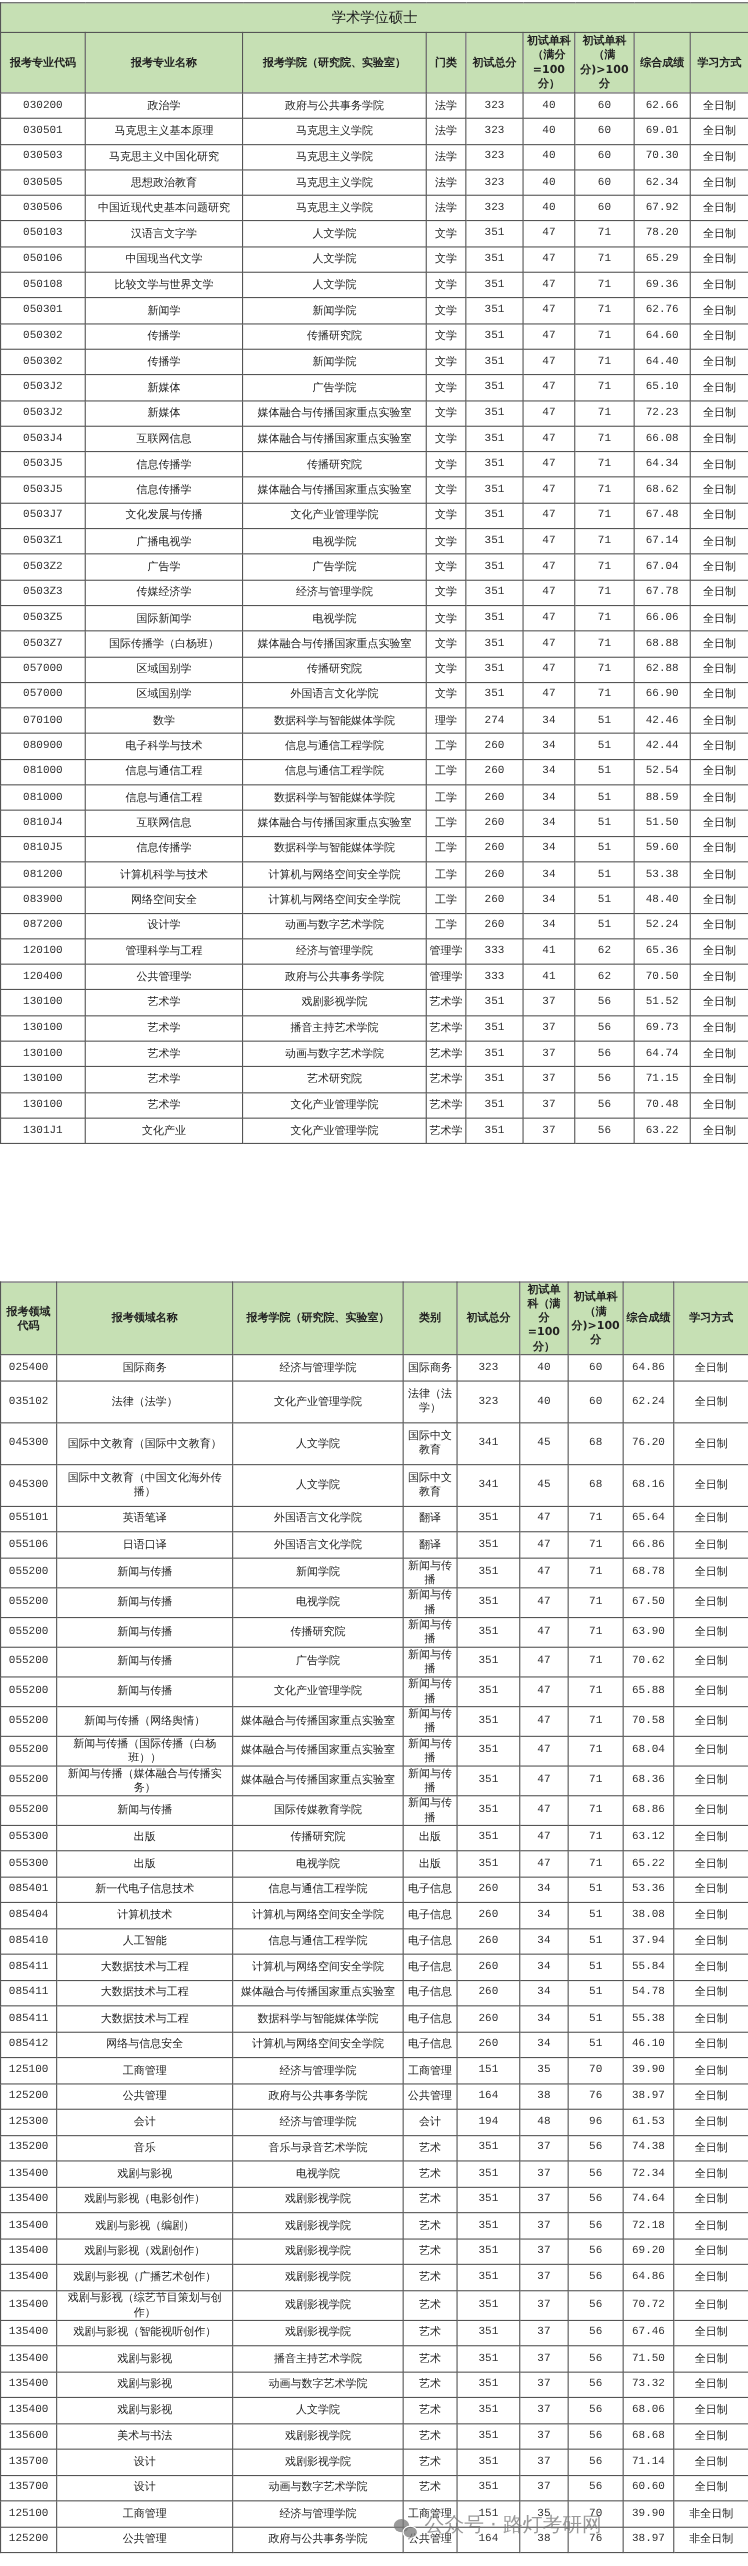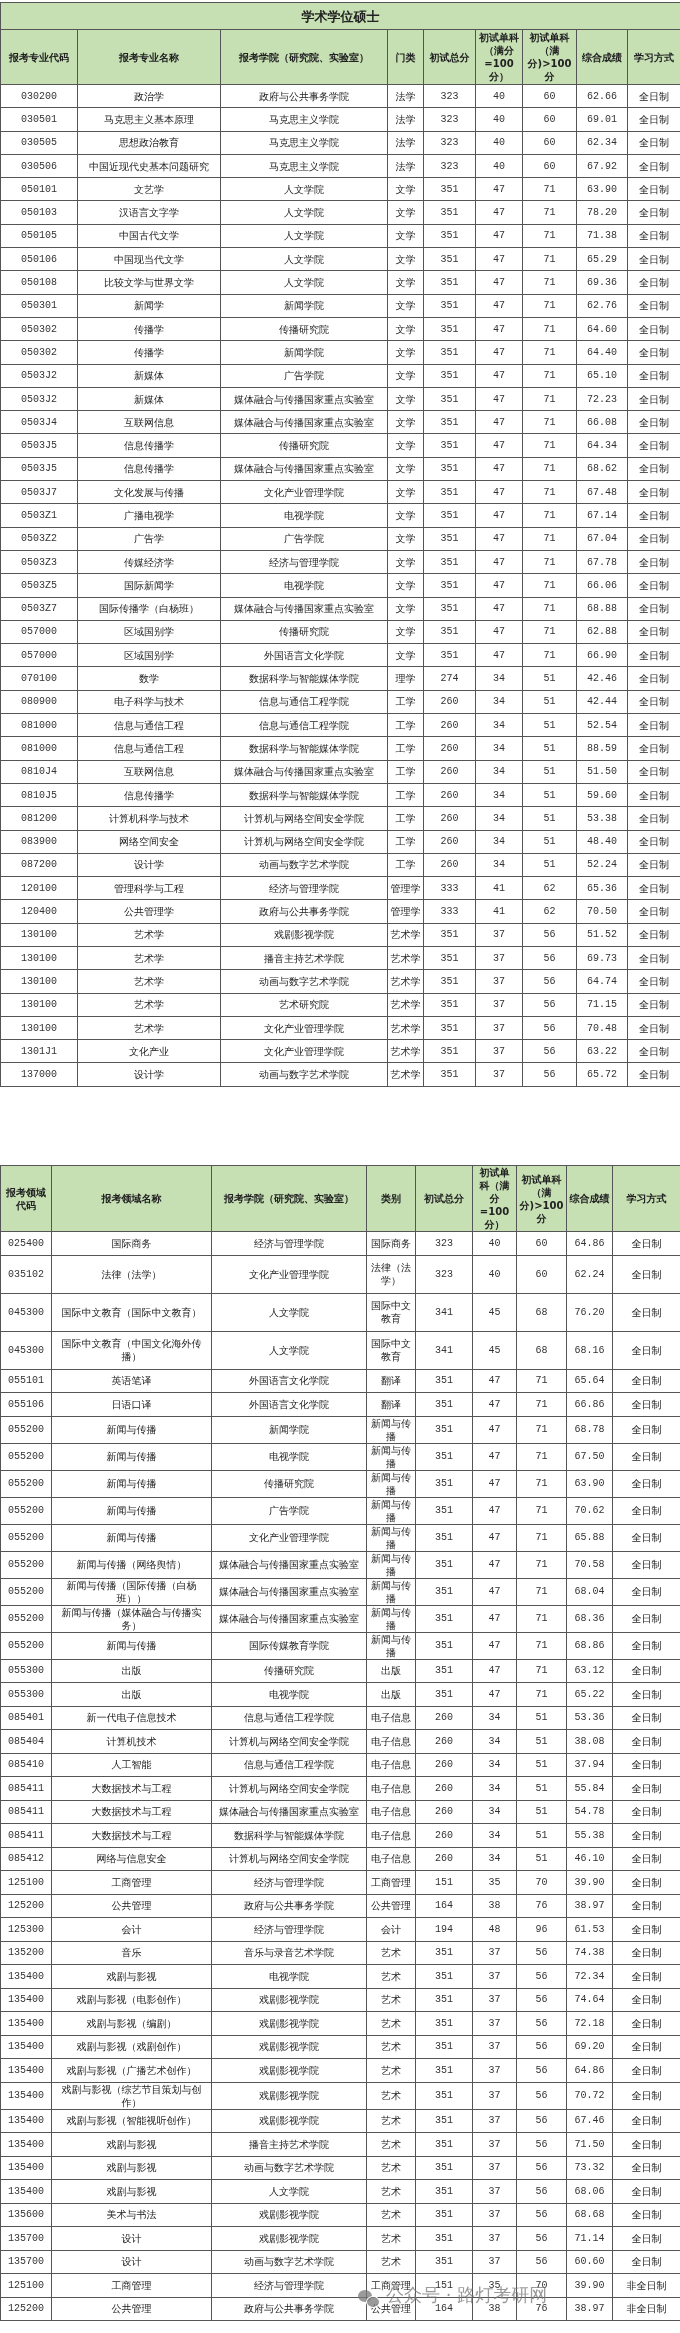--- a/index.html
+++ b/index.html
@@ -2,21 +2,21 @@
 <html><head>
 <meta charset="utf-8">
 <style>
   html, body { margin: 0; padding: 0; background: #ffffff; }
   body { width: 680px; height: 2333px; position: relative; overflow: hidden;
          font-family: "DejaVu Sans", "Liberation Sans", sans-serif; color: #222; }
   table { border-collapse: collapse; table-layout: fixed; position: absolute; left: 0; width: 680px; }
   td, th { border: 1px solid #555; text-align: center; vertical-align: middle; padding: 0 2px;
            font-size: 10px; line-height: 13px; overflow: hidden; }
   th { background: #c6e0b4; font-weight: bold; }
-  .title-row th { font-family: "DejaVu Serif", "Liberation Serif", serif; font-weight: bold; font-size: 13px; height: 26px; }
+  .title-row th { font-family: "DejaVu Serif", "Liberation Serif", serif; font-weight: normal; font-size: 13px; height: 26px; }
   .num { font-family: "Liberation Mono", "DejaVu Sans Mono", monospace; font-size: 10px; color: #333; }
   #t1 { top: 2px; }
   #t1 .head-row th { height: 54px; }
   #t1 tbody td { height: 22.3px; }
   #t2 { top: 1165px; }
   #t2 .head-row th { height: 55px; }
   #t2 tbody td { height: 22.5px; }
   #t2 tbody tr.tall td { height: 37px; }
   .watermark { position: absolute; left: 358px; top: 2283px; font-size: 18px; color: rgba(120,120,120,0.75);
                display: flex; align-items: flex-end; gap: 6px; pointer-events: none; }
@@ -73,20 +73,31 @@
         <td>马克思主义基本原理</td>
         <td>马克思主义学院</td>
         <td>法学</td>
         <td class="num">323</td>
         <td class="num">40</td>
         <td class="num">60</td>
         <td class="num">69.01</td>
         <td>全日制</td>
       </tr>
       <tr>
+        <td class="num">030503</td>
+        <td>马克思主义中国化研究</td>
+        <td>马克思主义学院</td>
+        <td>法学</td>
+        <td class="num">323</td>
+        <td class="num">40</td>
+        <td class="num">60</td>
+        <td class="num">70.30</td>
+        <td>全日制</td>
+      </tr>
+      <tr>
         <td class="num">030505</td>
         <td>思想政治教育</td>
         <td>马克思主义学院</td>
         <td>法学</td>
         <td class="num">323</td>
         <td class="num">40</td>
         <td class="num">60</td>
         <td class="num">62.34</td>
         <td>全日制</td>
       </tr>
@@ -95,50 +106,28 @@
         <td>中国近现代史基本问题研究</td>
         <td>马克思主义学院</td>
         <td>法学</td>
         <td class="num">323</td>
         <td class="num">40</td>
         <td class="num">60</td>
         <td class="num">67.92</td>
         <td>全日制</td>
       </tr>
       <tr>
-        <td class="num">050101</td>
-        <td>文艺学</td>
-        <td>人文学院</td>
-        <td>文学</td>
-        <td class="num">351</td>
-        <td class="num">47</td>
-        <td class="num">71</td>
-        <td class="num">63.90</td>
-        <td>全日制</td>
-      </tr>
-      <tr>
         <td class="num">050103</td>
         <td>汉语言文字学</td>
         <td>人文学院</td>
         <td>文学</td>
         <td class="num">351</td>
         <td class="num">47</td>
         <td class="num">71</td>
         <td class="num">78.20</td>
-        <td>全日制</td>
-      </tr>
-      <tr>
-        <td class="num">050105</td>
-        <td>中国古代文学</td>
-        <td>人文学院</td>
-        <td>文学</td>
-        <td class="num">351</td>
-        <td class="num">47</td>
-        <td class="num">71</td>
-        <td class="num">71.38</td>
         <td>全日制</td>
       </tr>
       <tr>
         <td class="num">050106</td>
         <td>中国现当代文学</td>
         <td>人文学院</td>
         <td>文学</td>
         <td class="num">351</td>
         <td class="num">47</td>
         <td class="num">71</td>
@@ -510,31 +499,20 @@
       </tr>
       <tr>
         <td class="num">1301J1</td>
         <td>文化产业</td>
         <td>文化产业管理学院</td>
         <td>艺术学</td>
         <td class="num">351</td>
         <td class="num">37</td>
         <td class="num">56</td>
         <td class="num">63.22</td>
-        <td>全日制</td>
-      </tr>
-      <tr>
-        <td class="num">137000</td>
-        <td>设计学</td>
-        <td>动画与数字艺术学院</td>
-        <td>艺术学</td>
-        <td class="num">351</td>
-        <td class="num">37</td>
-        <td class="num">56</td>
-        <td class="num">65.72</td>
         <td>全日制</td>
       </tr>
     </tbody>
 </table>
 
 <table id="t2">
   <colgroup>
     <col style="width:51px">
       <col style="width:160px">
       <col style="width:155px">

